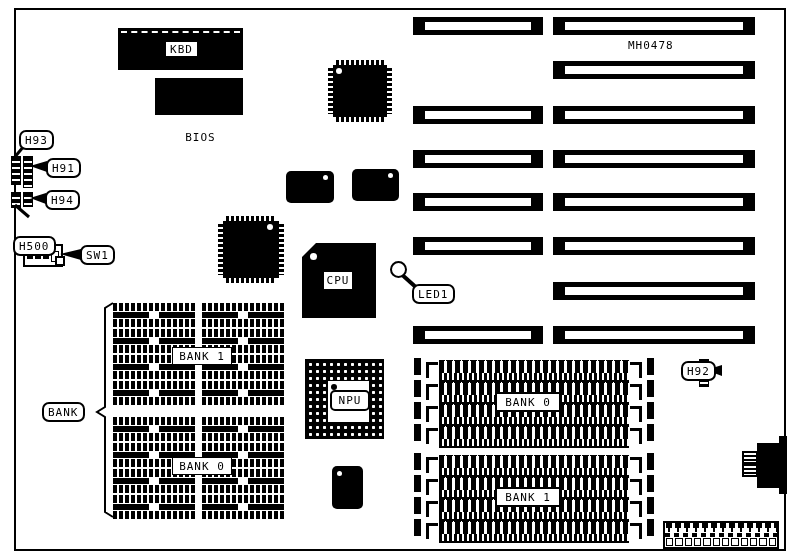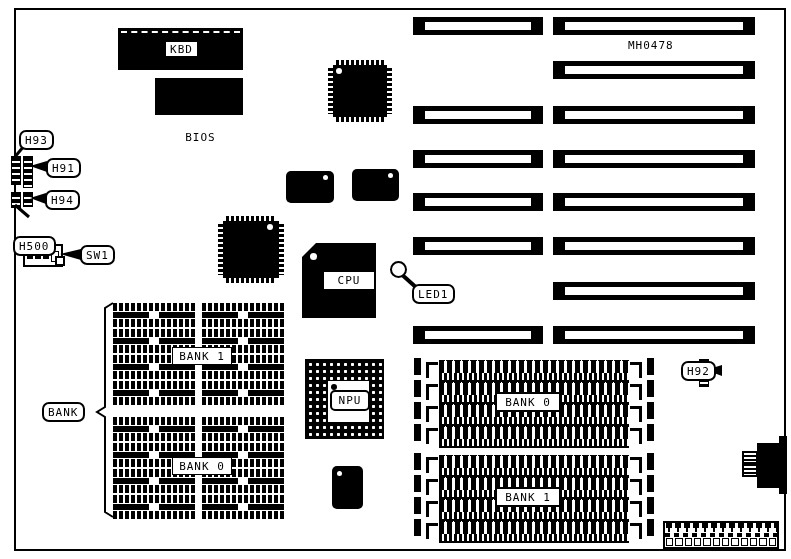--- a/index.html
+++ b/index.html
@@ -159,21 +159,21 @@
   <div class="smallchip" style="left:352px;top:169px;width:47px;height:32px;">
     <div class="dot" style="right:6px;top:4px;width:5px;height:5px;"></div>
   </div>
   <div class="smallchip" style="left:332px;top:466px;width:31px;height:43px;">
     <div class="dot" style="left:5px;top:5px;width:5px;height:5px;"></div>
   </div>
 
   <div class="cpu" style="left:302px;top:243px;width:74px;height:75px;">
     <div class="dot" style="left:8px;top:10px;width:7px;height:7px;"></div>
   </div>
-  <div class="chiplabel" style="left:324px;top:272px;width:50px;height:17px;">CPU</div>
+  <div class="chiplabel" style="left:324px;top:272px;width:28px;height:17px;">CPU</div>
 
   <div class="led" style="left:390px;top:261px;"></div>
   <div class="callout" style="left:412px;top:284px;">LED1</div>
 
   <div class="slot" style="left:413px;top:17px;width:130px;">
       <div class="stripe"></div>
     </div>
   <div class="slot" style="left:413px;top:106px;width:130px;">
       <div class="stripe"></div>
     </div>

